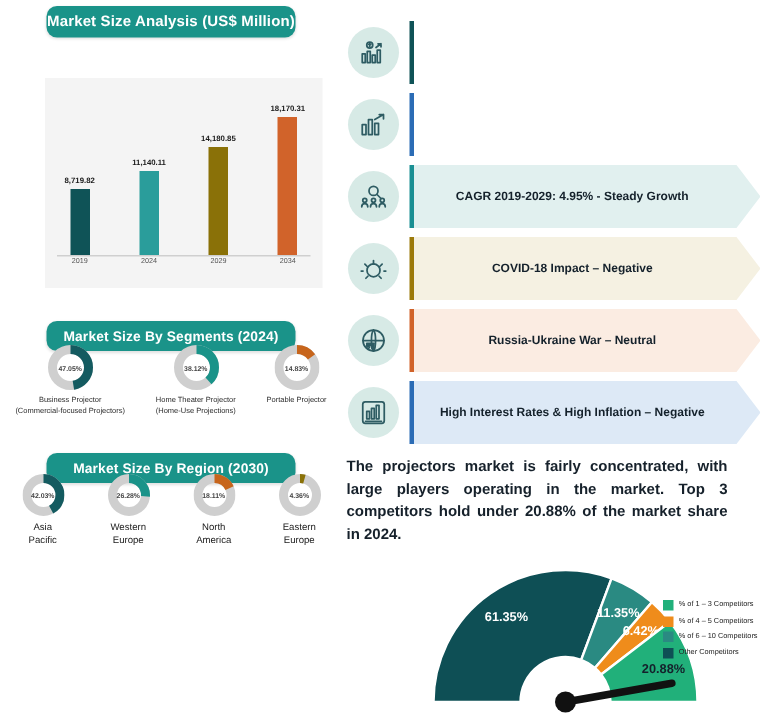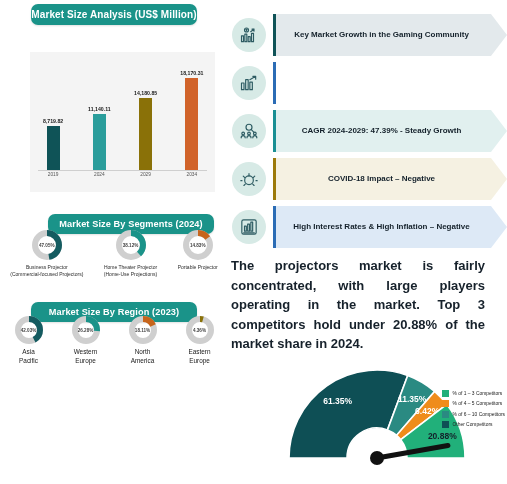--- a/index.html
+++ b/index.html
@@ -79,21 +79,21 @@
   }
   .fact-shape{position:absolute;left:0;top:0;width:100%;height:100%;}
   .fact-text{
     position:relative;z-index:2;
     font-size:8px;font-weight:bold;color:#14212b;text-align:center;
     line-height:1.3;padding:0 30px 0 10px;
   }
 
   .para{
     margin:8px 22px 0 3px;
-    font-size:13px;color:#16212b;line-height:1.5;text-align:justify;font-weight:bold;
+    font-size:10px;color:#16212b;line-height:1.5;text-align:justify;font-weight:bold;
   }
 
   .gauge-wrap{position:relative;margin-top:4px;height:115px;text-align:right;}
   .legend{
     position:absolute;right:2px;top:32px;
   }
   .legend-item{display:flex;align-items:center;margin-bottom:3.5px;}
   .legend-swatch{width:7px;height:7px;margin-right:4px;flex:0 0 7px;}
   .legend-text{font-size:4.9px;color:#222;white-space:nowrap;}
 </style>
@@ -127,21 +127,21 @@
         </div>
       <div class="axis-line"></div>
       <div class="bar-labels" id="barLabels">
           <span>2019</span>
           <span>2024</span>
           <span>2029</span>
           <span>2034</span>
         </div>
     </div>
 
-    <div class="pill pill-2" style="position:absolute;left:48px;top:205px;">Market Size By Segments (2024)</div>
+    <div class="pill pill-2" style="position:absolute;left:31px;top:205px;">Market Size By Segments (2024)</div>
 
     <div class="donut-row" id="segRow" style="top:230px;">
         <div class="donut-cell">
           <div class="donut" style="width: 30px; height: 30px;"><svg width="30" height="30" viewBox="0 0 30 30">
               <circle cx="15" cy="15" r="12" fill="none" stroke="#cfcfcf" stroke-width="6"></circle>
               <circle cx="15" cy="15" r="12" fill="none" stroke="#145b60" stroke-width="6" stroke-dasharray="35.47486424433594 75.39822368615503" transform="rotate(-90 15 15)"></circle>
             </svg><div class="pct">47.05%</div></div>
           <div class="donut-label ">Business Projector <br>(Commercial-focused Projectors)</div>
         </div>
         <div class="donut-cell">
@@ -153,21 +153,21 @@
         </div>
         <div class="donut-cell">
           <div class="donut" style="width: 30px; height: 30px;"><svg width="30" height="30" viewBox="0 0 30 30">
               <circle cx="15" cy="15" r="12" fill="none" stroke="#cfcfcf" stroke-width="6"></circle>
               <circle cx="15" cy="15" r="12" fill="none" stroke="#c7651c" stroke-width="6" stroke-dasharray="11.181556572656792 75.39822368615503" transform="rotate(-90 15 15)"></circle>
             </svg><div class="pct">14.83%</div></div>
           <div class="donut-label ">Portable Projector</div>
         </div>
       </div>
 
-    <div class="pill pill-3" style="position:absolute;left:31px;top:293px;">Market Size By Region (2023)</div>
+    <div class="pill pill-3" style="position:absolute;left:31px;top:293px;">Market Size By Region (2030)</div>
 
     <div class="donut-row" id="regRow" style="top:316px;">
         <div class="donut-cell">
           <div class="donut" style="width: 28px; height: 28px;"><svg width="28" height="28" viewBox="0 0 28 28">
               <circle cx="14" cy="14" r="11" fill="none" stroke="#cfcfcf" stroke-width="6"></circle>
               <circle cx="14" cy="14" r="11" fill="none" stroke="#145b60" stroke-width="6" stroke-dasharray="29.04905063068338 69.11503837897544" transform="rotate(-90 14 14)"></circle>
             </svg><div class="pct">42.03%</div></div>
           <div class="donut-label reg">Asia<br>Pacific</div>
         </div>
         <div class="donut-cell">
@@ -203,24 +203,20 @@
               <circle cx="9" cy="6" r="2.4"></circle>
               <path d="M9 4.8v2.4M8.2 5.4h1.6"></path>
               <rect x="3" y="13" width="2.4" height="7"></rect>
               <rect x="7" y="11" width="2.4" height="9"></rect>
               <rect x="11" y="14" width="2.4" height="6"></rect>
               <rect x="15" y="10" width="2.4" height="10"></rect>
               <path d="M14 8l4-3m0 0h-2.4m2.4 0v2.4"></path>
             </svg>
           </div>
           <div class="fact-bar" style="background: rgb(15, 83, 87);"></div>
-          <div class="fact-body">
-            <div class="fact-shape" style="background: rgb(227, 233, 236); clip-path: polygon(0px 0px, calc(100% - 16px) 0px, 100% 50%, calc(100% - 16px) 100%, 0px 100%);"></div>
-            <div class="fact-text">Key Market Growth in the Gaming Community</div>
-          </div>
         </div>
         <div class="fact">
           <div class="fact-icon">
             <svg width="20" height="20" viewBox="0 0 24 24" fill="none" stroke="#2e5c63" stroke-width="1.4" stroke-linecap="round" stroke-linejoin="round">
               <rect x="3" y="12" width="3" height="8"></rect>
               <rect x="8" y="8" width="3" height="12"></rect>
               <rect x="13" y="11" width="3" height="9"></rect>
               <path d="M13 8l7-4m0 0h-3.4m3.4 0v3.4"></path>
             </svg>
           </div>
@@ -233,34 +229,50 @@
               <path d="M14.8 10.4L18 13.6"></path>
               <circle cx="5" cy="15" r="1.6"></circle>
               <circle cx="12" cy="15" r="1.6"></circle>
               <circle cx="19" cy="15" r="1.6"></circle>
               <path d="M2.6 20.2c0-1.6 1.1-2.6 2.4-2.6s2.4 1 2.4 2.6M9.6 20.2c0-1.6 1.1-2.6 2.4-2.6s2.4 1 2.4 2.6M16.6 20.2c0-1.6 1.1-2.6 2.4-2.6s2.4 1 2.4 2.6"></path>
             </svg>
           </div>
           <div class="fact-bar" style="background: rgb(26, 143, 147);"></div>
           <div class="fact-body">
             <div class="fact-shape" style="background: rgb(225, 240, 239); clip-path: polygon(0px 0px, calc(100% - 16px) 0px, 100% 50%, calc(100% - 16px) 100%, 0px 100%);"></div>
-            <div class="fact-text">CAGR 2024-2029: 47.39% - Steady Growth</div>
+            <div class="fact-text">CAGR 2019-2029: 4.95% - Steady Growth</div>
           </div>
         </div>
         <div class="fact">
           <div class="fact-icon">
             <svg width="20" height="20" viewBox="0 0 24 24" fill="none" stroke="#2e5c63" stroke-width="1.4" stroke-linecap="round" stroke-linejoin="round">
               <circle cx="12" cy="13.5" r="5.2"></circle>
               <path d="M12 8.3V5.6M7 10.4L5.1 8.5M17 10.4l1.9-1.9M3.6 14h-1.4M20.4 14h1.4M7.5 18.2l-1.6 1.6M16.5 18.2l1.6 1.6"></path>
             </svg>
           </div>
           <div class="fact-bar" style="background: rgb(156, 122, 11);"></div>
           <div class="fact-body">
             <div class="fact-shape" style="background: rgb(245, 241, 226); clip-path: polygon(0px 0px, calc(100% - 16px) 0px, 100% 50%, calc(100% - 16px) 100%, 0px 100%);"></div>
             <div class="fact-text">COVID-18 Impact – Negative</div>
+          </div>
+        </div>
+        <div class="fact">
+          <div class="fact-icon">
+            <svg width="20" height="20" viewBox="0 0 24 24" fill="none" stroke="#2e5c63" stroke-width="1.4" stroke-linecap="round" stroke-linejoin="round">
+              <circle cx="12" cy="12" r="8.4"></circle>
+              <path d="M3.6 12h16.8M12 3.6c2.2 2.4 2.2 14.4 0 16.8M12 3.6c-2.2 2.4-2.2 14.4 0 16.8"></path>
+              <rect x="6" y="13.6" width="7" height="3.2" rx=".6" fill="#2e5c63" stroke="none"></rect>
+              <circle cx="7.6" cy="17.4" r="1"></circle>
+              <circle cx="11.4" cy="17.4" r="1"></circle>
+            </svg>
+          </div>
+          <div class="fact-bar" style="background: rgb(209, 99, 42);"></div>
+          <div class="fact-body">
+            <div class="fact-shape" style="background: rgb(251, 236, 226); clip-path: polygon(0px 0px, calc(100% - 16px) 0px, 100% 50%, calc(100% - 16px) 100%, 0px 100%);"></div>
+            <div class="fact-text">Russia-Ukraine War – Neutral</div>
           </div>
         </div>
         <div class="fact">
           <div class="fact-icon">
             <svg width="20" height="20" viewBox="0 0 24 24" fill="none" stroke="#2e5c63" stroke-width="1.4" stroke-linecap="round" stroke-linejoin="round">
               <rect x="3.4" y="3.4" width="17.2" height="17.2" rx="2"></rect>
               <rect x="6.6" y="11" width="2.2" height="6"></rect>
               <rect x="10.4" y="8.6" width="2.2" height="8.4"></rect>
               <rect x="14.2" y="6.2" width="2.2" height="10.8"></rect>
               <path d="M5.6 19h12.8"></path>

